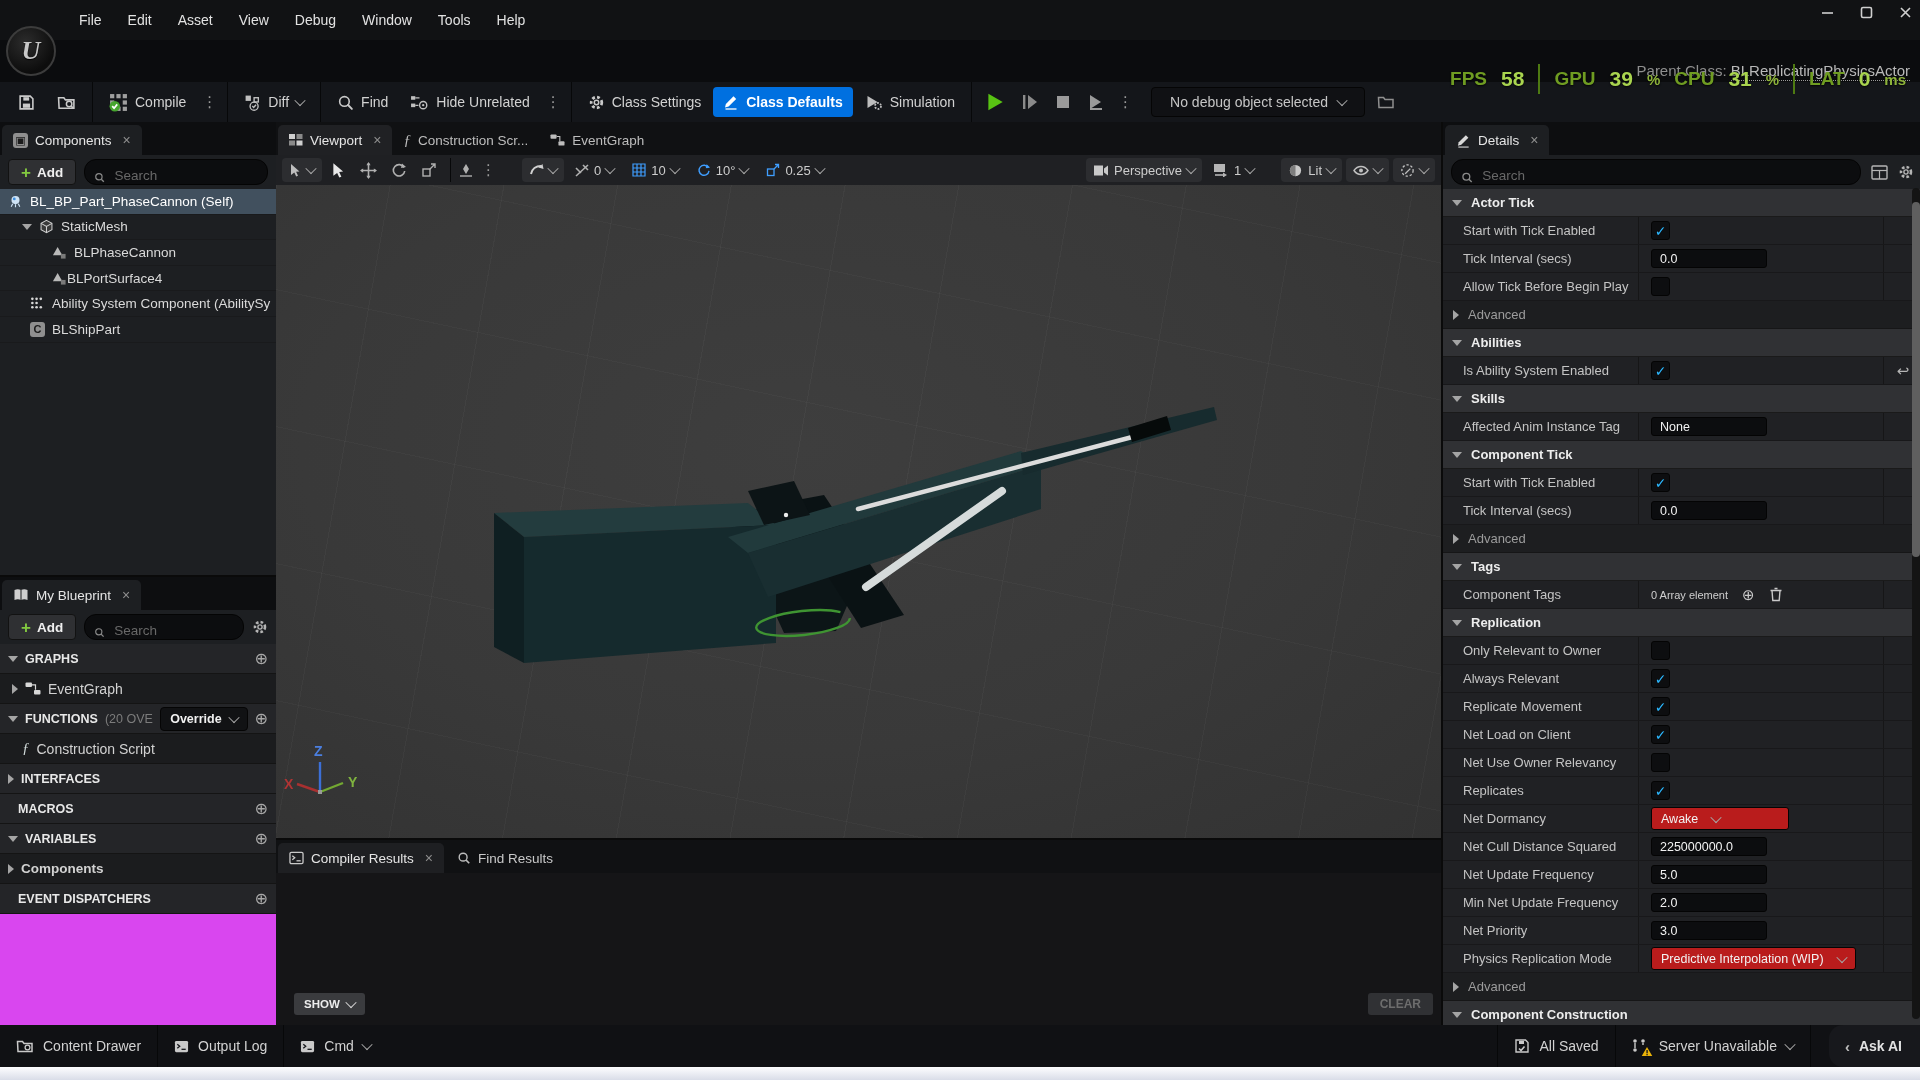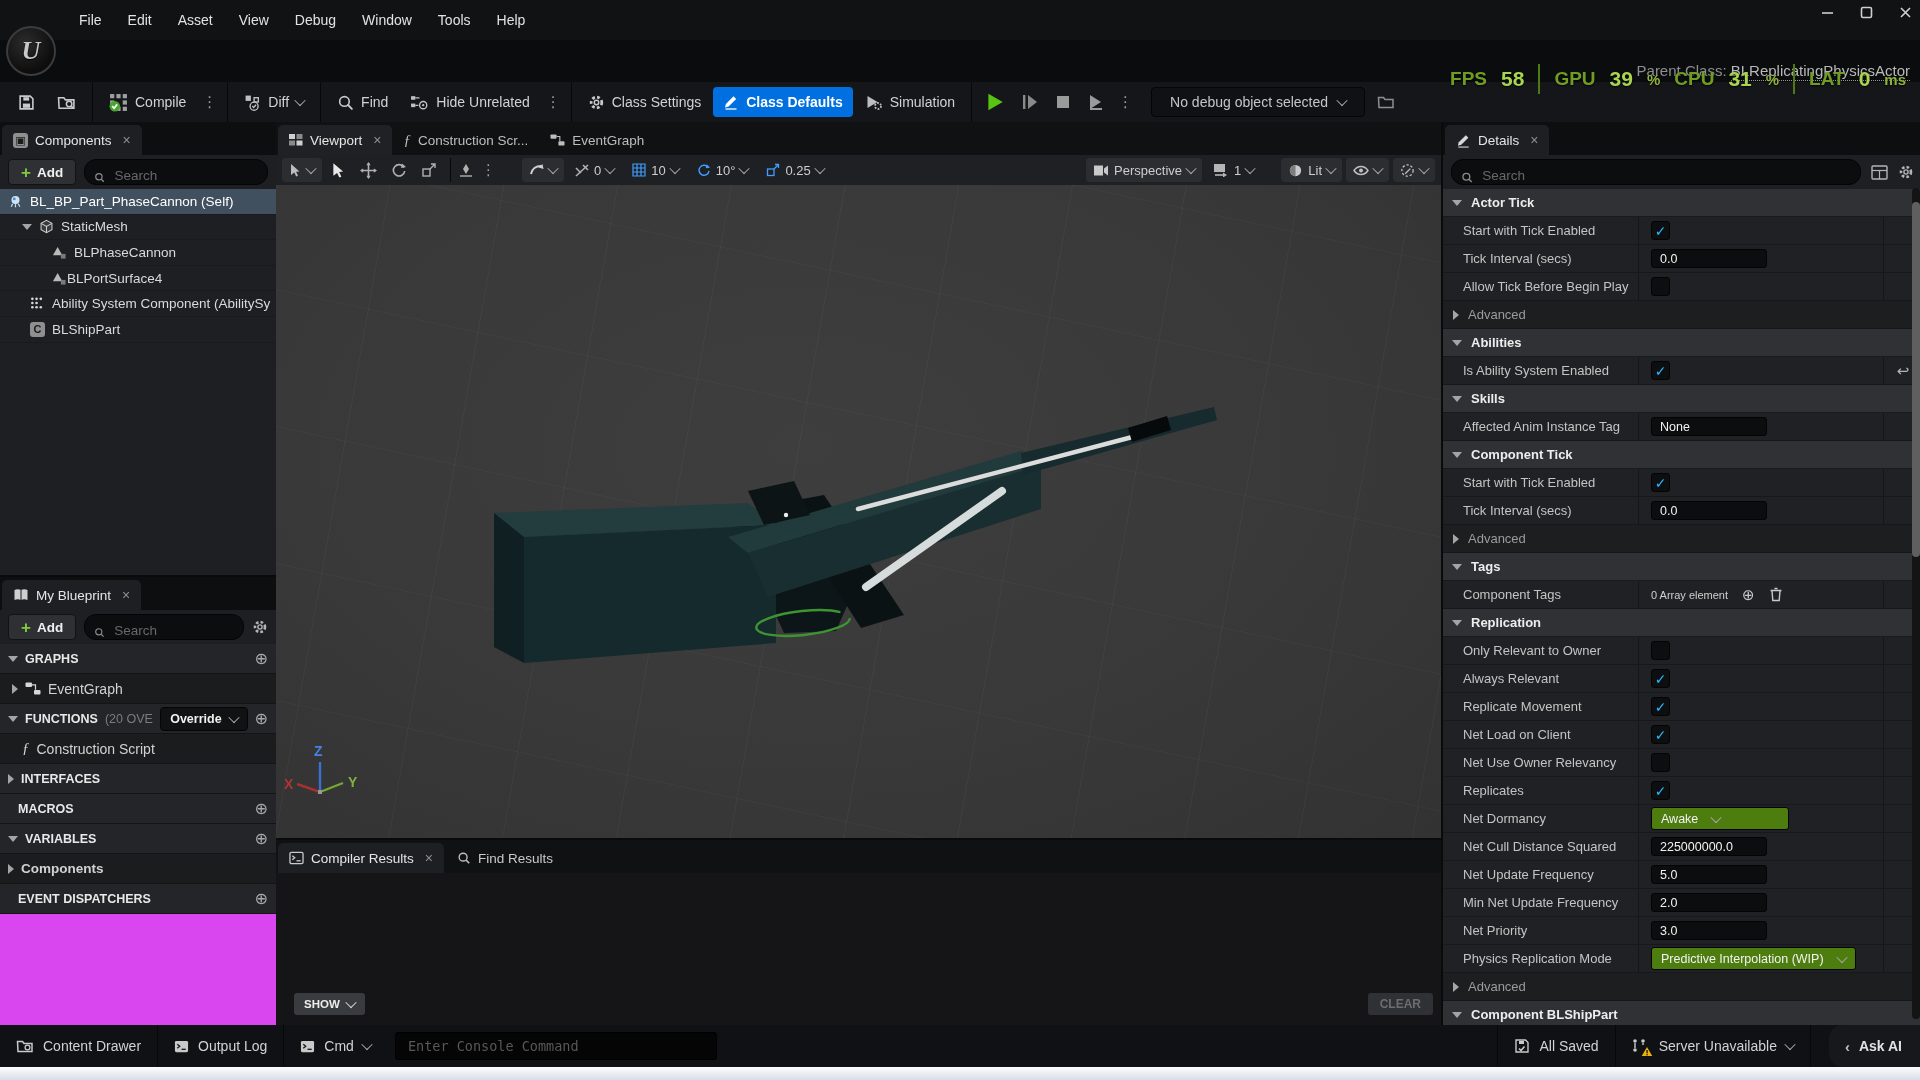--- a/index.html
+++ b/index.html
@@ -76,21 +76,21 @@
   
   .dhead{height:27px;background:#303134;display:flex;align-items:center;gap:9px;padding-left:9px;font-weight:bold;font-size:13px;color:#ededed;border-bottom:1px solid #1a1a1a}
   .drow{height:27px;display:flex;align-items:stretch;background:#202124;border-bottom:1px solid #18181a}
   .dlabel{width:196px;display:flex;align-items:center;padding-left:20px;font-size:13px;color:#c4c4c4;border-right:1px solid #161617;box-sizing:border-box}
   .dval{flex:1;display:flex;align-items:center;padding-left:12px;border-right:1px solid #161617}
   .dreset{width:38px;display:flex;align-items:center;justify-content:center;color:#b5b5b5;font-size:15px}
   .dadv{height:27px;display:flex;align-items:center;gap:9px;padding-left:10px;background:#1d1e20;border-bottom:1px solid #161617;color:#9c9c9c;font-size:13px}
   .cb{width:17px;height:17px;background:#0d0e10;border:1px solid #040404;border-radius:3px;display:flex;align-items:center;justify-content:center}
   .cb .tick{color:#2bb8ff;font-size:14px;font-weight:bold;line-height:1}
   .dfield{min-width:116px;height:19px;background:#0c0d0f;border:1px solid #040404;border-radius:3px;display:flex;align-items:center;padding:0 8px;font-size:12.5px;color:#f2f2f2;box-sizing:border-box}
-  .ddrop{height:21px;background:#4d7c0f;border:1px solid #040404;border-radius:3px;display:flex;align-items:center;gap:14px;padding:0 9px;font-size:12.5px;color:#f2f2f2}
+  .ddrop{height:21px;background:#b91c1c;border:1px solid #040404;border-radius:3px;display:flex;align-items:center;gap:14px;padding:0 9px;font-size:12.5px;color:#f2f2f2}
   .scrollbar{position:absolute;right:2px;top:66px;width:8px;bottom:6px;background:#141414;border-radius:4px}
   .scrollthumb{position:absolute;left:0;top:14px;width:8px;height:355px;background:#5f5f5f;border-radius:4px}
   
   .statusbar{left:0;top:1025px;width:1920px;height:42px;background:#101114;display:flex;align-items:center;gap:0}
   .sbitem{display:flex;align-items:center;gap:9px;padding:0 16px;height:42px;color:#d2d2d2;font-size:14px;border-right:1px solid #070809}
   .console{width:300px;height:26px;background:#050506;border:1px solid #000;border-radius:3px;display:flex;align-items:center;padding:0 10px;margin-left:8px}
   .console input{background:transparent;border:0;outline:0;width:100%;color:#bdbdbd;font-family:"DejaVu Sans Mono",monospace;font-size:13.5px}
   .console input::placeholder{color:#585858}
   .askai{margin-left:18px;height:42px;display:flex;align-items:center;gap:9px;background:#17181c;border-radius:14px 0 0 14px;padding:0 18px 0 16px;color:#e2e2e2;font-weight:bold}
   .bottomstrip{left:0;top:1067px;width:1920px;height:13px;background:linear-gradient(#fdfdff,#d9dde8)}
@@ -869,21 +869,21 @@
       </div>
       <div class="dreset"></div>
   </div>
   <div class="dadv">
       <span class="tri-r"></span>
       <span>Advanced</span>
     </div>
 
   <div class="dhead">
       <span class="tri-d"></span>
-      <span>Component BLShipPart</span>
+      <span>Component Construction</span>
     </div>
 
   <div class="scrollbar">
       <div class="scrollthumb"></div>
     </div>
 </div>
 
 <div class="abs statusbar">
   <div class="sbitem">
     <svg class="ic" width="18" height="16" viewBox="0 0 18 16">
@@ -901,23 +901,20 @@
     <span>Output Log</span>
   </div>
   <div class="sbitem" style="border-right:none">
     <svg class="ic" width="15" height="15" viewBox="0 0 16 15">
         <rect x="1" y="1.5" width="14" height="12" rx="1.5" fill="#c9c9c9"></rect>
         <path d="M3.5 5l2.6 2.2L3.5 9.4" fill="none" stroke="#17181c" stroke-width="1.4"></path>
         <line x1="8" y1="10.5" x2="12.5" y2="10.5" stroke="#17181c" stroke-width="1.4"></line>
       </svg>
     <span>Cmd</span>
     <span class="chev"></span>
-  </div>
-  <div class="console">
-    <input placeholder="Enter Console Command" style="">
   </div>
   <div style="flex:1"></div>
   <div class="sbitem" style="border-left:1px solid #070809">
     <svg class="ic" width="16" height="16" viewBox="0 0 16 16">
         <path d="M2 2h9.5L14 4.5V14H2z" fill="none" stroke="#c9c9c9" stroke-width="1.4"></path>
         <rect x="5" y="3" width="5" height="3" fill="#c9c9c9"></rect>
         <path d="M5 10.5l2 2 3.5-4" fill="none" stroke="#c9c9c9" stroke-width="1.6"></path>
       </svg>
     <span>All Saved</span>
   </div>

